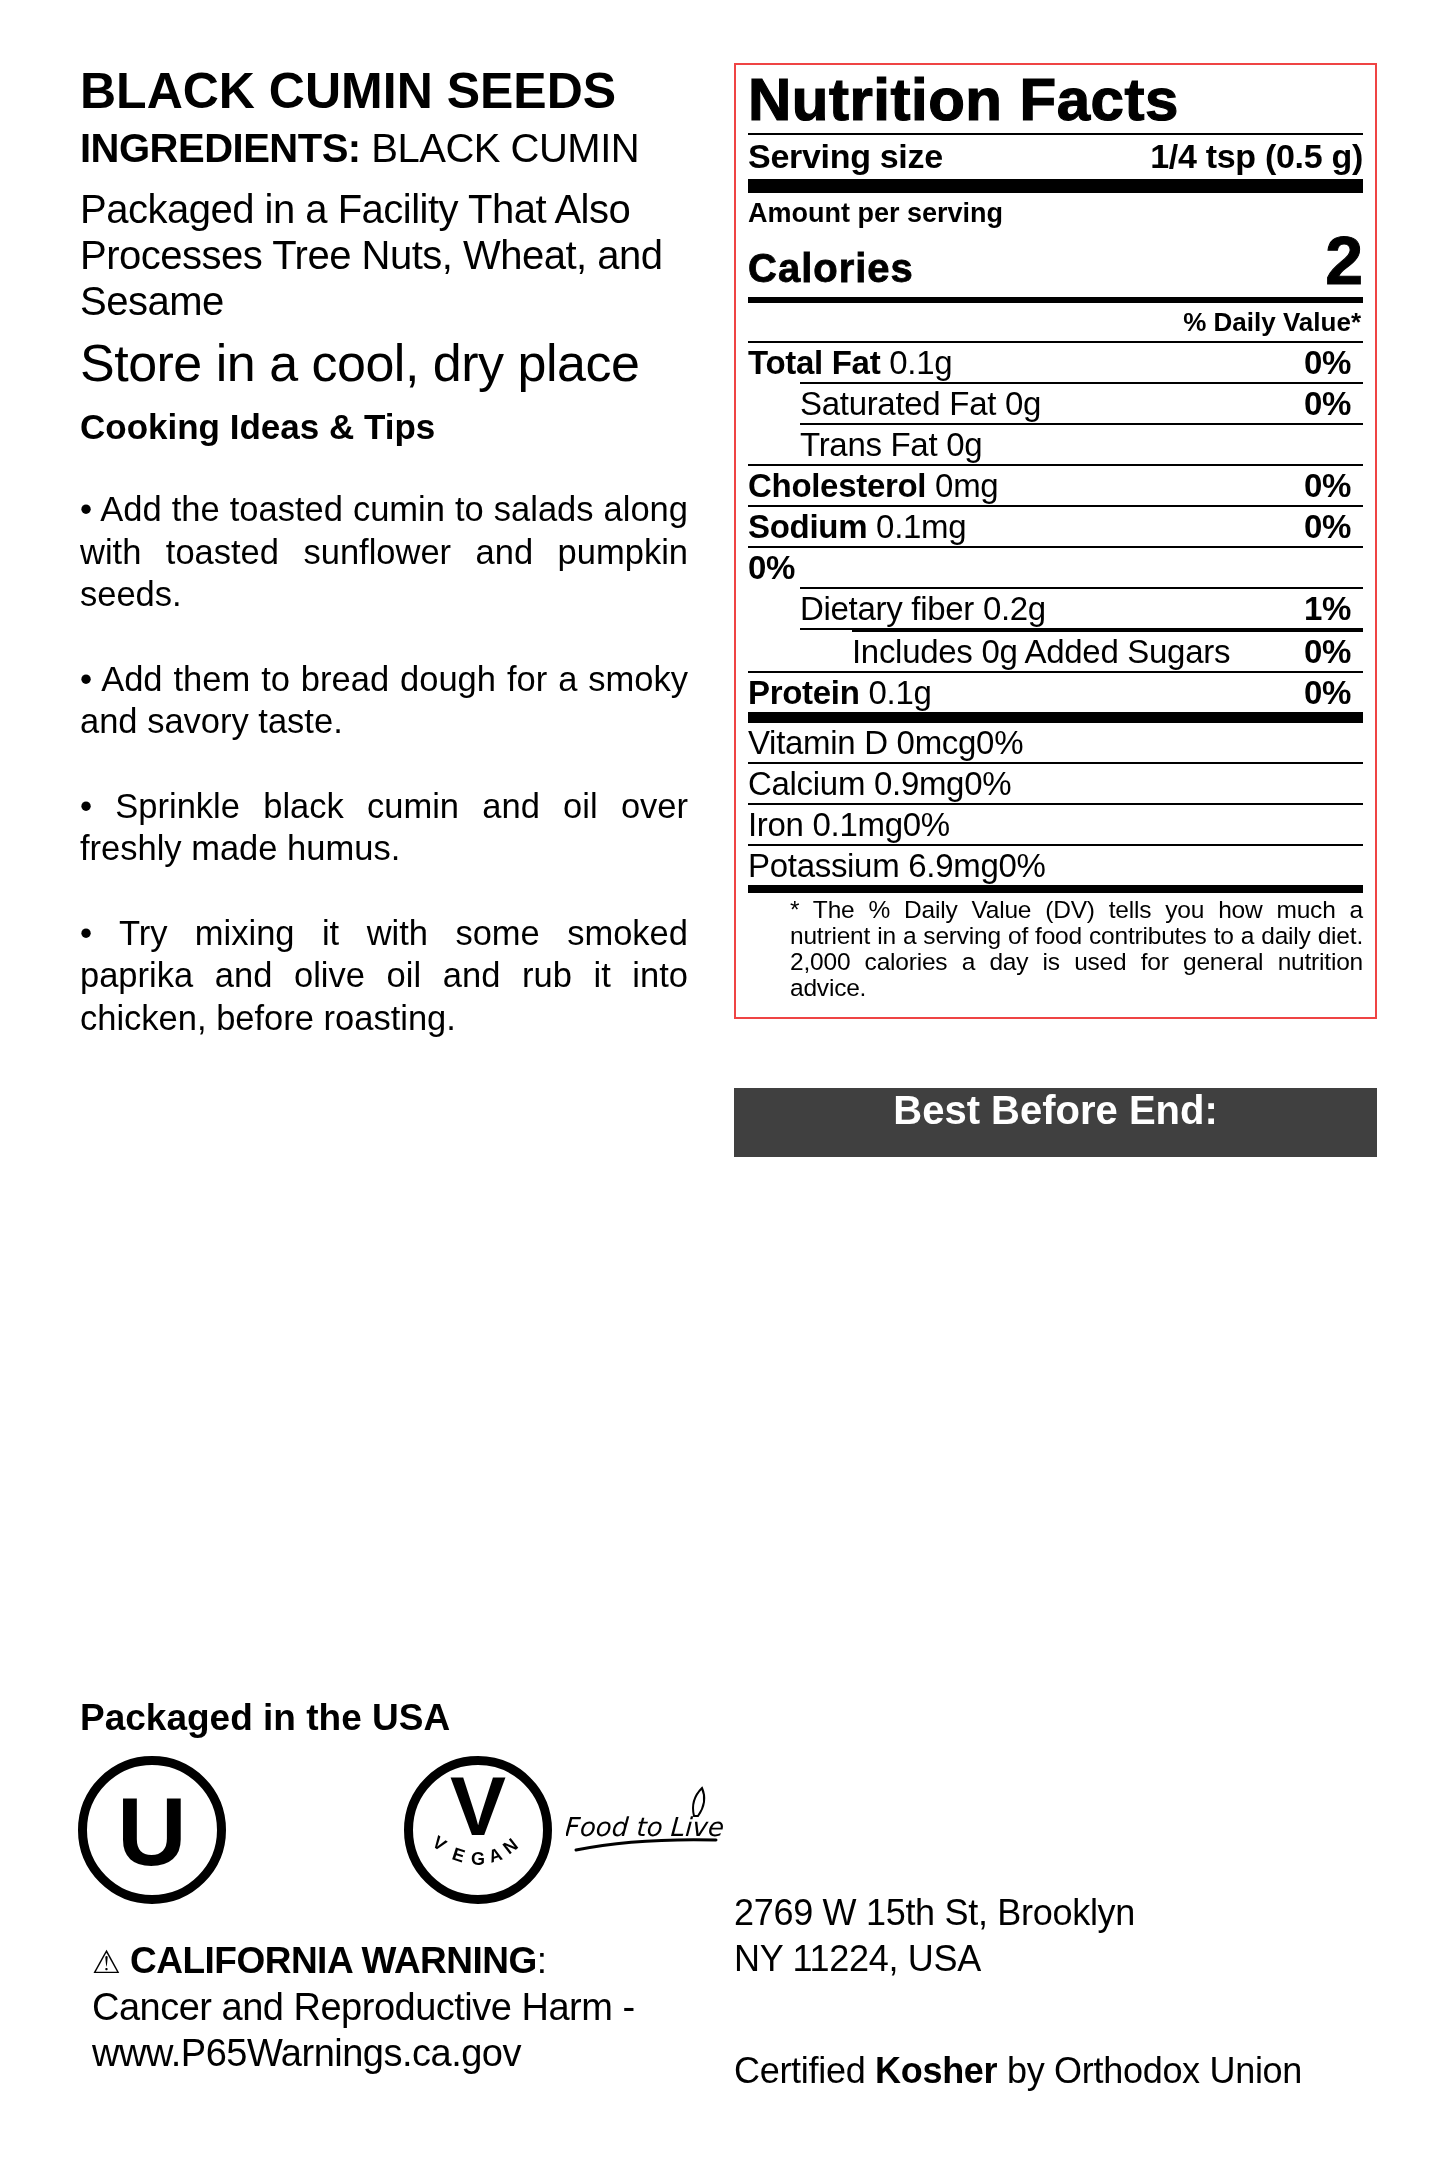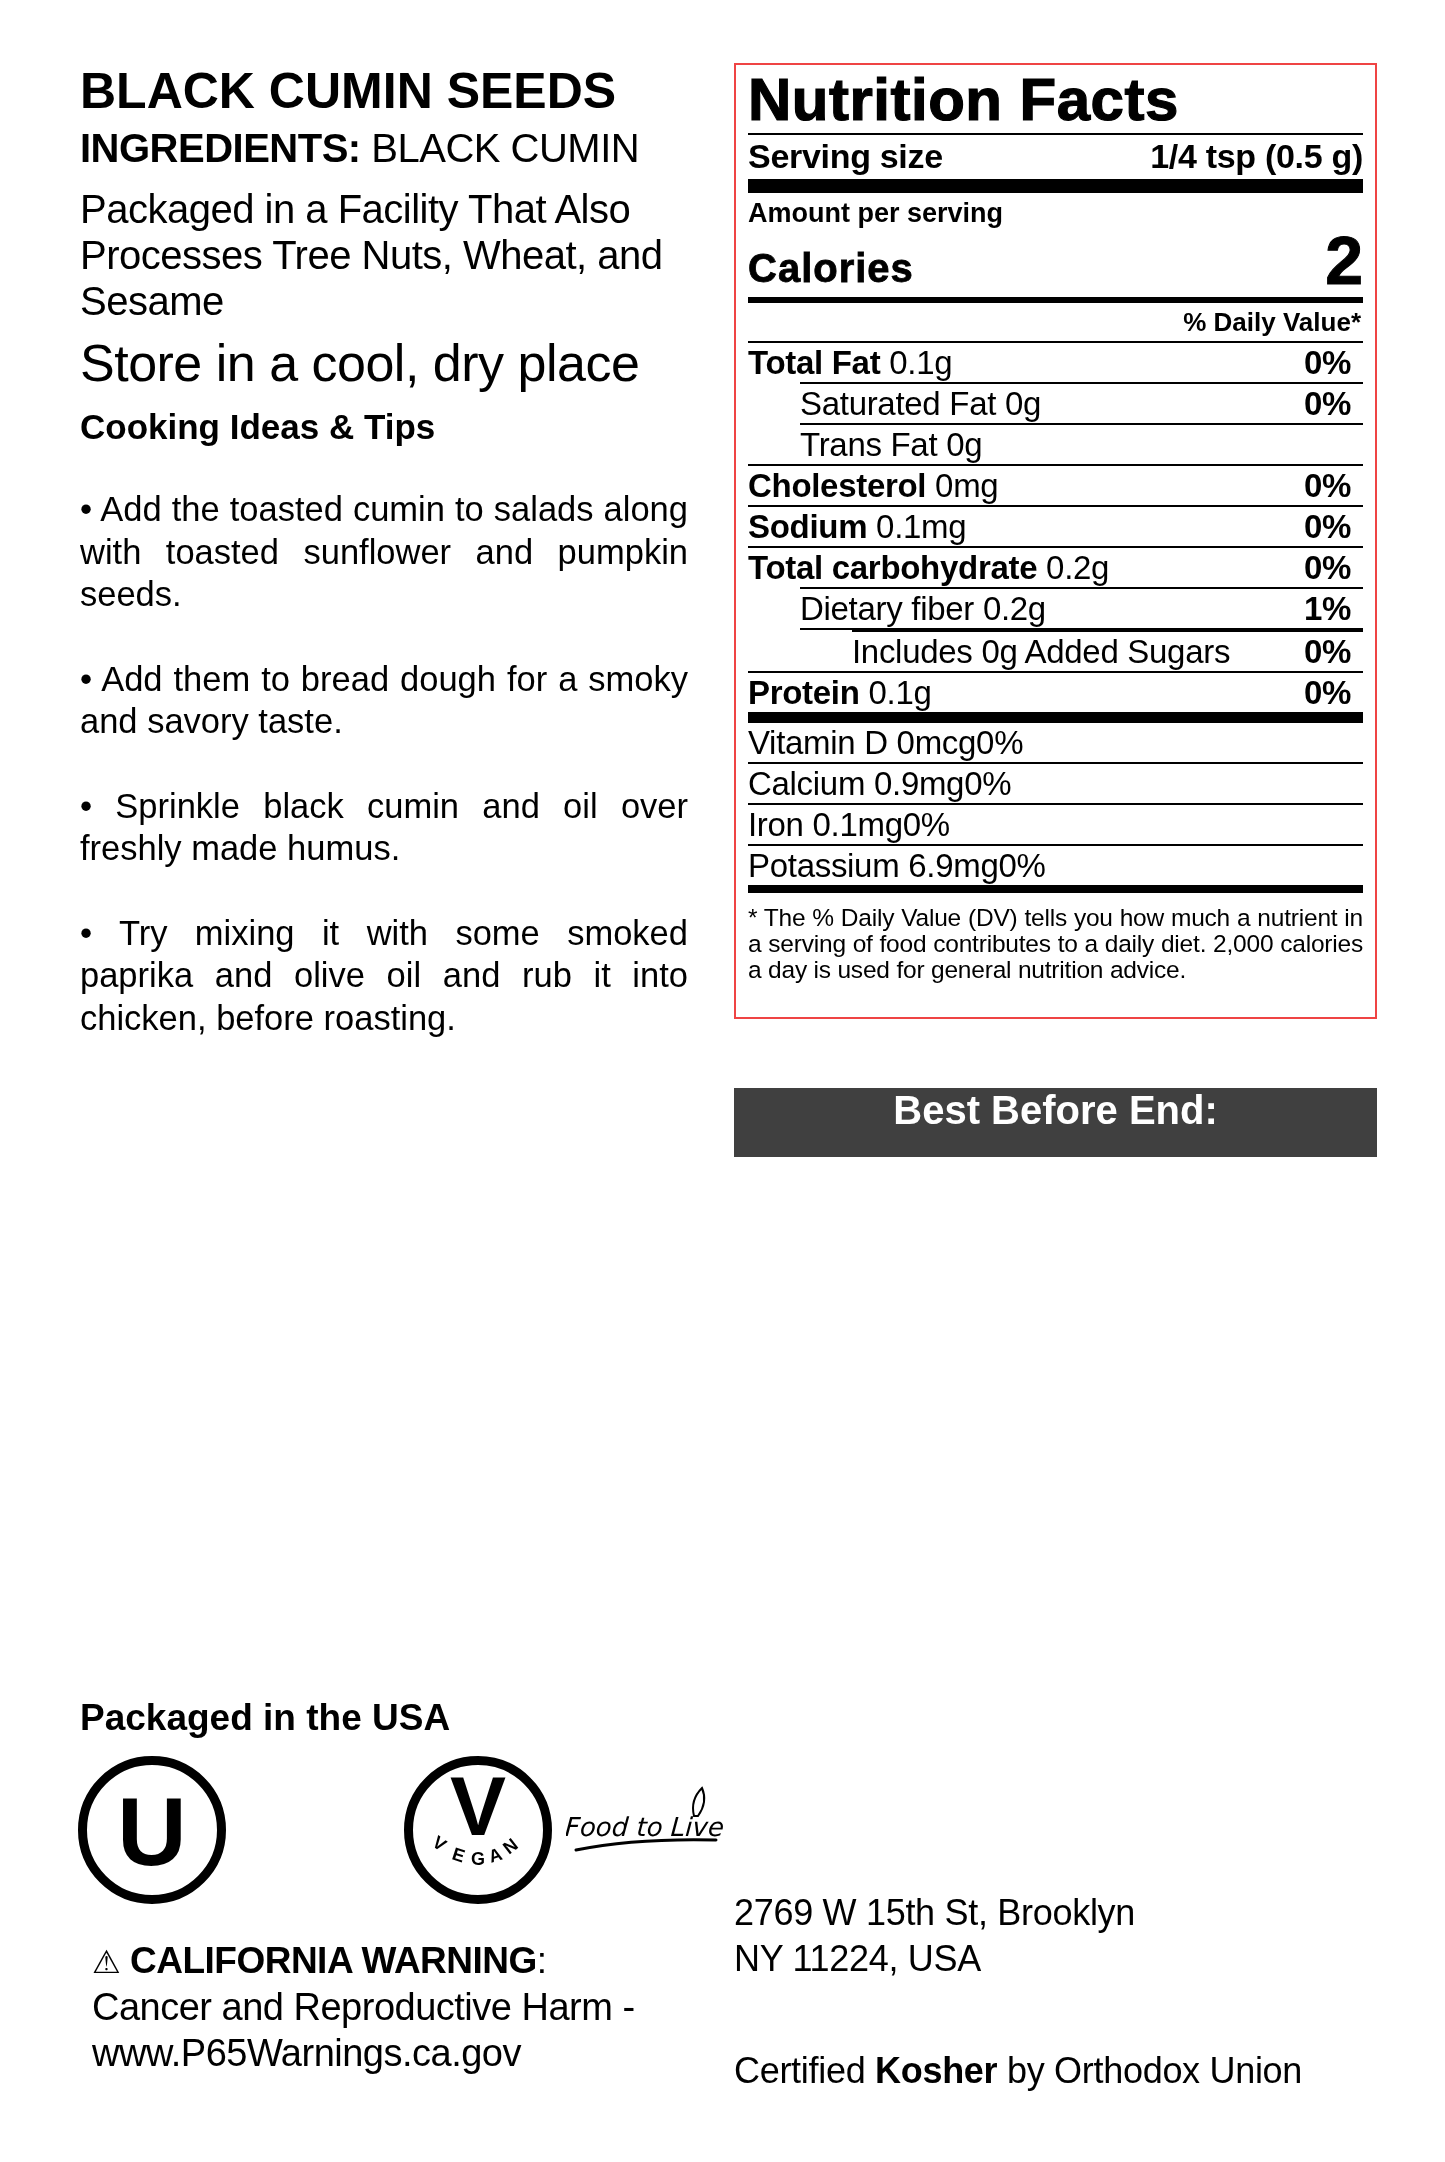--- a/index.html
+++ b/index.html
@@ -29,21 +29,21 @@
   .cal-row { display:flex; justify-content:space-between; align-items:flex-end; height:62px; margin-bottom:6px; }
   .cal-label { font-size:40px; font-weight:900; -webkit-text-stroke:0.8px #000; letter-spacing:1px; line-height:46px; }
   .cal-value { font-size:68px; font-weight:900; -webkit-text-stroke:1px #000; line-height:62px; margin-top:-30px; }
   .dv-head { text-align:right; font-size:26px; font-weight:bold; line-height:38px; padding-right:2px; }
   .nrow { font-size:33px; line-height:39px; height:39px; display:flex; justify-content:space-between; align-items:center; white-space:nowrap; letter-spacing:-0.3px; }
   .nrow .pct { font-weight:bold; padding-right:12px; }
   .nrow .nm b { font-weight:bold; }
   .ind1 { margin-left:52px; }
   .ind2 { margin-left:104px; }
   .vrow { font-size:33px; line-height:39px; height:39px; display:flex; justify-content:flex-start; align-items:center; white-space:nowrap; letter-spacing:-0.3px; }
-  .footnote { font-size:24.5px; line-height:26px; text-align:justify; padding-top:12px; letter-spacing:-0.2px; }
+  .footnote { font-size:24.5px; line-height:26px; text-align:justify; padding-top:4px; letter-spacing:-0.2px;margin-left:42px; }
 
   
   .bbe { left:734px; top:1088px; width:643px; height:69px; background:#404040; color:#fff; display:flex; justify-content:center; font-size:40px; font-weight:bold; }
 
   
   .made-in { left:80px; top:1696px; font-size:37px; font-weight:bold; line-height:44px; white-space:nowrap; }
   .logos { left:78px; top:1756px; width:650px; height:148px; }
   .logo-circle { position:absolute; top:0; width:148px; height:148px; box-sizing:border-box; border:9px solid #000; border-radius:50%; display:flex; align-items:center; justify-content:center; font-weight:bold; color:#000; }
   .brand { position:absolute; left:488px; top:30px; width:160px; height:80px; }
   .warn-title { left:92px; top:1938px; font-size:37px; font-weight:bold; line-height:46px; white-space:nowrap; letter-spacing:-0.5px; }
@@ -112,21 +112,20 @@
     <span class="nm"><b>Cholesterol</b> <span>0mg</span></span>
     <span class="pct">0%</span>
   </div>
   <div class="rule-thin"></div>
   <div class="nrow">
     <span class="nm"><b>Sodium</b> <span>0.1mg</span></span>
     <span class="pct">0%</span>
   </div>
   <div class="rule-thin"></div>
   <div class="nrow">
-    <span class="nm"><b>Total carbohydrate</b> <span>0.2g</span></span>
     <span class="pct">0%</span>
   </div>
   <div class="rule-thin ind1"></div>
   <div class="nrow ind1">
     <span class="nm"><span>Dietary fiber</span> <span>0.2g</span></span>
     <span class="pct">1%</span>
   </div>
   <div class="rule-thin ind1"></div>
   <div class="rule-thin ind2"></div>
   <div class="nrow ind2">

